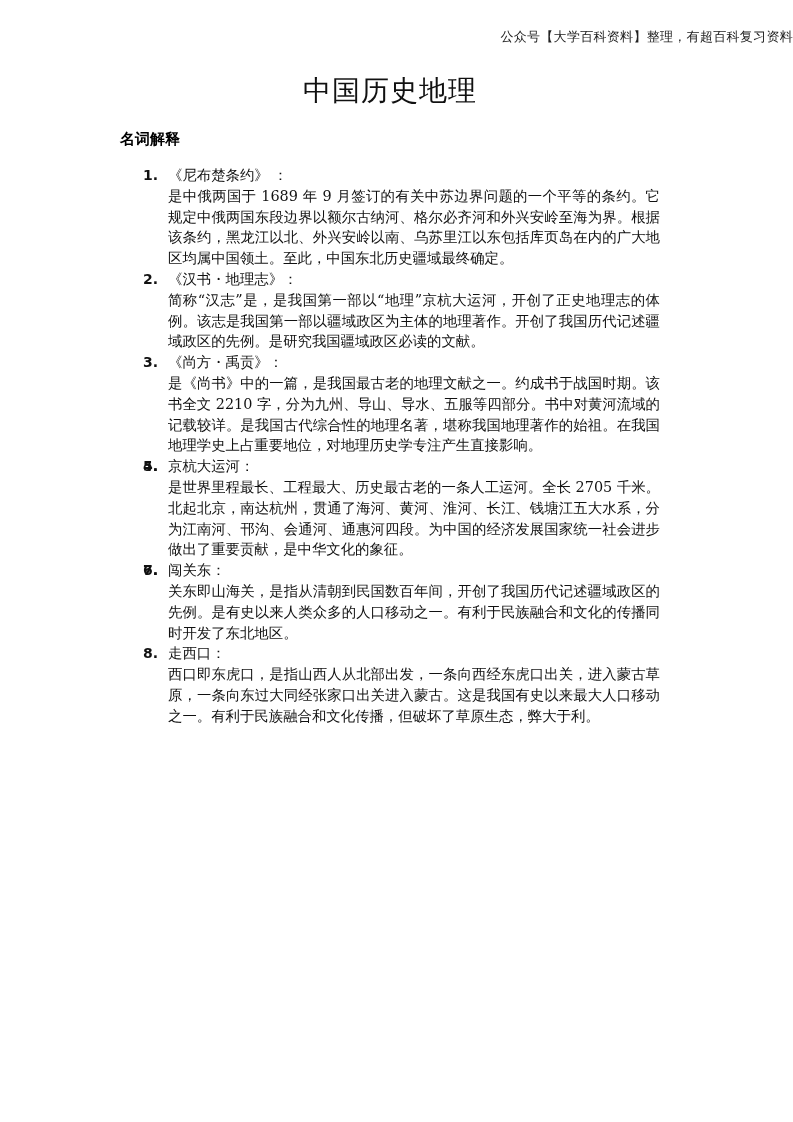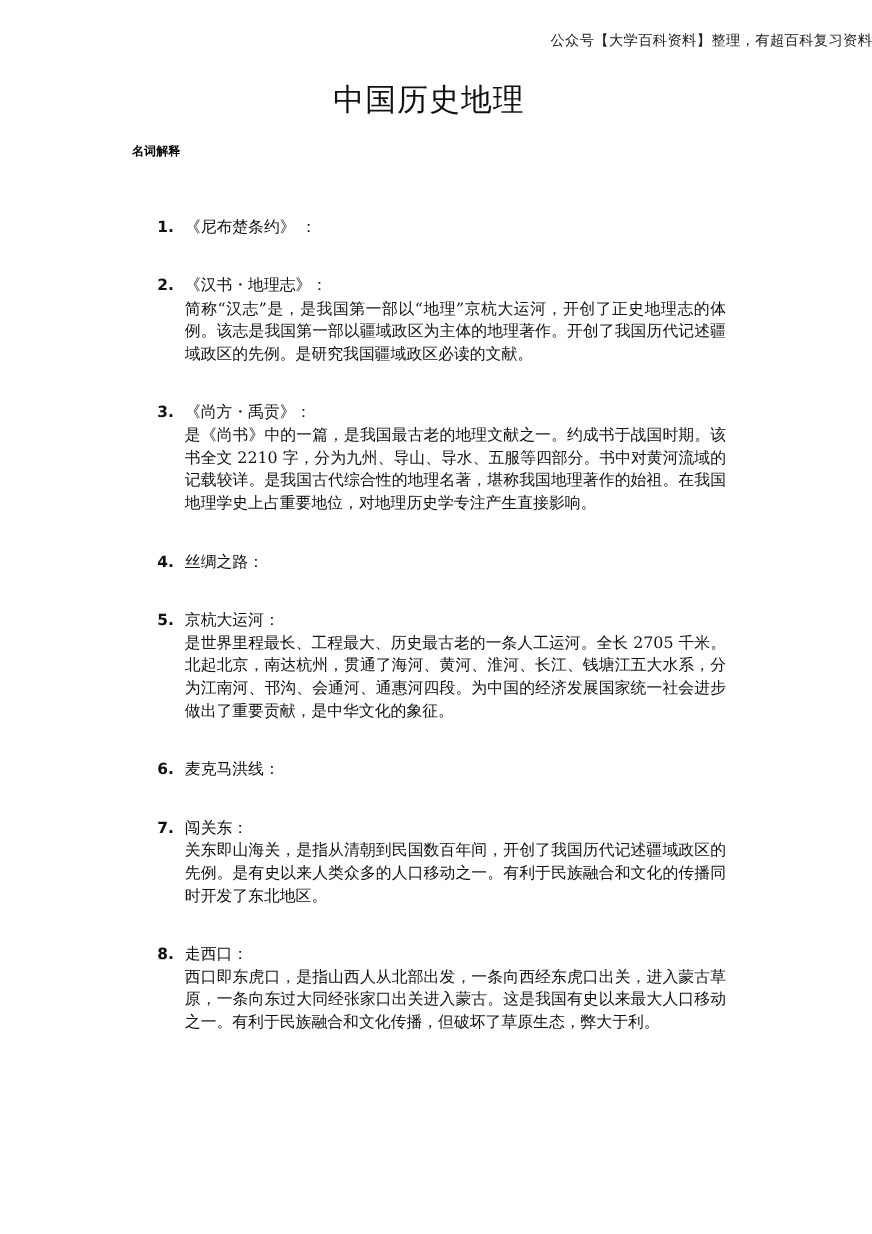--- a/index.html
+++ b/index.html
@@ -12,74 +12,73 @@
       position: absolute; top: 4px; left: 0; width: 793px; text-align: right;
       font-size: 13px; color: #222; letter-spacing: 0.3px; margin-top: 24px;
     }
     .doc-title {
       position: absolute; top: 72px; left: 0; width: 780px; text-align: center;
       font-size: 28px; font-weight: normal; color: #111; margin: 0; letter-spacing: 1px;
     }
     .section-heading {
       position: absolute; top: 130px; left: 120px;
       font-family: Liberation Serif, serif;
-      font-size: 11px; font-weight: bold; margin: 0; color: #000;
+      font-size: 15px; font-weight: bold; margin: 0; color: #000;
     }
     .term-list {
       position: absolute; top: 165px; left: 140px; width: 520px;
       list-style: none; margin: 0; padding: 0;
     }
     .term {
       position: relative; padding-left: 28px; margin: 0;
       font-size: 14.4px; line-height: 20.8px;
     }
     .term-num {
       position: absolute; left: 3px; top: 0;
       font-family: "DejaVu Sans", "Liberation Sans", sans-serif;
       font-weight: bold; font-size: 14px;
     }
-    .term-name { display: block; margin-top: 32px; }
+    .term-name { display: block; }
     .term-def { display: block; text-align: justify; }
   </style>
 </head>
 <body>
 
 <div class="header-note">公众号【大学百科资料】整理，有超百科复习资料</div>
 
 <h1 class="doc-title">中国历史地理</h1>
 
 <h2 class="section-heading">名词解释</h2>
 
 <ol class="term-list">
   <li class="term">
     <span class="term-num">1.</span>
     <span class="term-name">《尼布楚条约》 ：</span>
+    <span class="term-def">是中俄两国于 1689 年 9 月签订的有关中苏边界问题的一个平等的条约。它规定中俄两国东段边界以额尔古纳河、格尔必齐河和外兴安岭至海为界。根据该条约，黑龙江以北、外兴安岭以南、乌苏里江以东包括库页岛在内的广大地区均属中国领土。至此，中国东北历史疆域最终确定。</span>
   </li>
   <li class="term">
     <span class="term-num">2.</span>
     <span class="term-name">《汉书・地理志》：</span>
     <span class="term-def">简称“汉志”是，是我国第一部以“地理”京杭大运河，开创了正史地理志的体例。该志是我国第一部以疆域政区为主体的地理著作。开创了我国历代记述疆域政区的先例。是研究我国疆域政区必读的文献。</span>
   </li>
   <li class="term">
     <span class="term-num">3.</span>
     <span class="term-name">《尚方・禹贡》：</span>
     <span class="term-def">是《尚书》中的一篇，是我国最古老的地理文献之一。约成书于战国时期。该书全文 2210 字，分为九州、导山、导水、五服等四部分。书中对黄河流域的记载较详。是我国古代综合性的地理名著，堪称我国地理著作的始祖。在我国地理学史上占重要地位，对地理历史学专注产生直接影响。</span>
   </li>
   <li class="term">
     <span class="term-num">4.</span>
-    <span class="term-name">丝绸之路：</span>
   </li>
   <li class="term">
     <span class="term-num">5.</span>
     <span class="term-name">京杭大运河：</span>
     <span class="term-def">是世界里程最长、工程最大、历史最古老的一条人工运河。全长 2705 千米。北起北京，南达杭州，贯通了海河、黄河、淮河、长江、钱塘江五大水系，分为江南河、邗沟、会通河、通惠河四段。为中国的经济发展国家统一社会进步做出了重要贡献，是中华文化的象征。</span>
   </li>
   <li class="term">
     <span class="term-num">6.</span>
-    <span class="term-name">麦克马洪线：</span>
   </li>
   <li class="term">
     <span class="term-num">7.</span>
     <span class="term-name">闯关东：</span>
     <span class="term-def">关东即山海关，是指从清朝到民国数百年间，开创了我国历代记述疆域政区的先例。是有史以来人类众多的人口移动之一。有利于民族融合和文化的传播同时开发了东北地区。</span>
   </li>
   <li class="term">
     <span class="term-num">8.</span>
     <span class="term-name">走西口：</span>
     <span class="term-def">西口即东虎口，是指山西人从北部出发，一条向西经东虎口出关，进入蒙古草原，一条向东过大同经张家口出关进入蒙古。这是我国有史以来最大人口移动之一。有利于民族融合和文化传播，但破坏了草原生态，弊大于利。</span>

